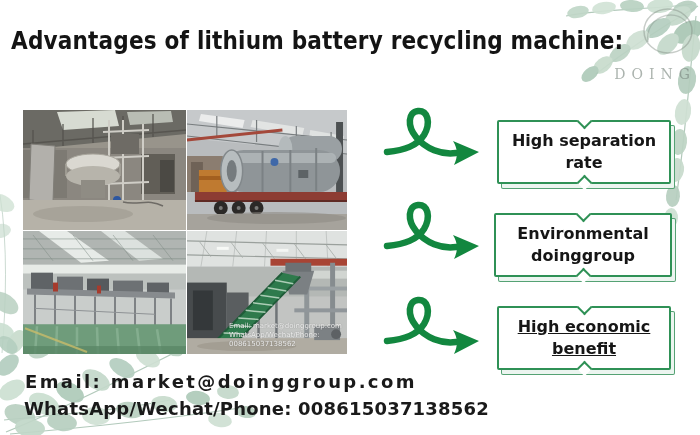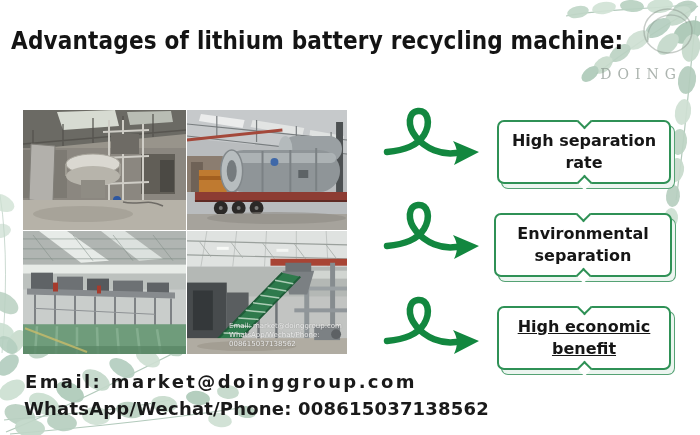--- a/index.html
+++ b/index.html
@@ -6,41 +6,41 @@
   body { background:#fff; font-family:"DejaVu Sans","Liberation Sans",sans-serif; }
   .canvas { position:relative; width:700px; height:435px; background:#ffffff; overflow:hidden; }
 
   svg.decor { position:absolute; pointer-events:none; }
   .leaves-tr { top:0; right:0; width:160px; height:230px; }
   .leaves-bl { bottom:0; left:0; width:270px; height:115px; }
   .leaves-left { top:185px; left:0; width:30px; height:170px; }
 
   .brand { position:absolute; top:4px; right:4px; width:100px; height:80px; }
   .brand-swirl { position:absolute; top:0; right:0; width:62px; height:58px; }
-  .brand-text { position:absolute; bottom:2px; right:14px; font-size:14px; letter-spacing:6px;
+  .brand-text { position:absolute; bottom:2px; right:0; font-size:14px; letter-spacing:6px;
                 color:rgba(120,133,125,0.62); font-family:"DejaVu Serif","Liberation Serif",serif; }
 
   .title { position:absolute; left:11px; top:27px; font-size:24px; font-weight:bold;
            color:#141414; white-space:nowrap; transform:scaleX(0.9); transform-origin:left top;
            letter-spacing:0.2px; }
 
   .collage { position:absolute; left:23px; top:110px; width:324px; height:244px;
              display:grid; grid-template-columns:163px 160px; grid-template-rows:120px 123px;
              gap:1px; background:#fff; }
   .collage svg { width:100%; height:100%; display:block; }
   .photo-mark { position:absolute; left:206px; bottom:5px; width:120px; font-size:7px;
                 line-height:1.3; color:rgba(255,255,255,0.88); text-shadow:0 0 1px rgba(60,60,60,0.55); }
 
   .adv-arrow { position:absolute; width:106px; height:72px; }
   .arrow-1 { left:383px; top:104px; }
   .arrow-2 { left:383px; top:198px; }
   .arrow-3 { left:383px; top:293px; }
 
   .adv-box { position:absolute; width:174px; min-height:64px; background:#ffffff;
-             border:2px solid #2f9156; border-radius:7px;
+             border:2px solid #2f9156; border-radius:2px;
              display:flex; align-items:center; justify-content:center; text-align:center;
              font-weight:bold; font-size:16px; line-height:1.4; color:#161616; padding:5px 6px;
              box-shadow:4px 5px 0 -1px #ecf5f0, 4px 5px 0 0 #55a274; }
   .box-1 { left:497px; top:120px; }
   .box-2 { left:494px; top:213px; width:178px; }
   .box-3 { left:497px; top:306px;text-decoration:underline; }
   .adv-box::before { content:""; position:absolute; top:-6px; left:50%; margin-left:-5px;
              width:9px; height:9px; background:#fff; transform:rotate(45deg);
              border-right:2px solid #2f9156; border-bottom:2px solid #2f9156; }
   .adv-box::after { content:""; position:absolute; bottom:-6px; left:50%; margin-left:-5px;
@@ -273,21 +273,21 @@
   </svg>
   <svg class="adv-arrow arrow-3" viewBox="0 0 106 72">
     <path d="M4 48 C22 46 34 42 41 31 C48 19 45 6 35 7 C25 8 24 22 33 33 C43 45 58 51 73 49" stroke="#12873f" stroke-width="6.5" fill="none" stroke-linecap="round"></path>
     <path d="M70 37 L96 48 L71 61 C75 53 75 45 70 37 Z" fill="#12873f"></path>
   </svg>
 
   <div class="adv-box box-1">
     <span>High separation rate</span>
   </div>
   <div class="adv-box box-2">
-    <span>Environmental separation</span>
+    <span>Environmental doinggroup</span>
   </div>
   <div class="adv-box box-3">
     <span>High economic benefit</span>
   </div>
 
   <div class="contact-email">Email: market@doinggroup.com</div>
   <div class="contact-phone">WhatsApp/Wechat/Phone: 008615037138562</div>
 
 </div>
 

